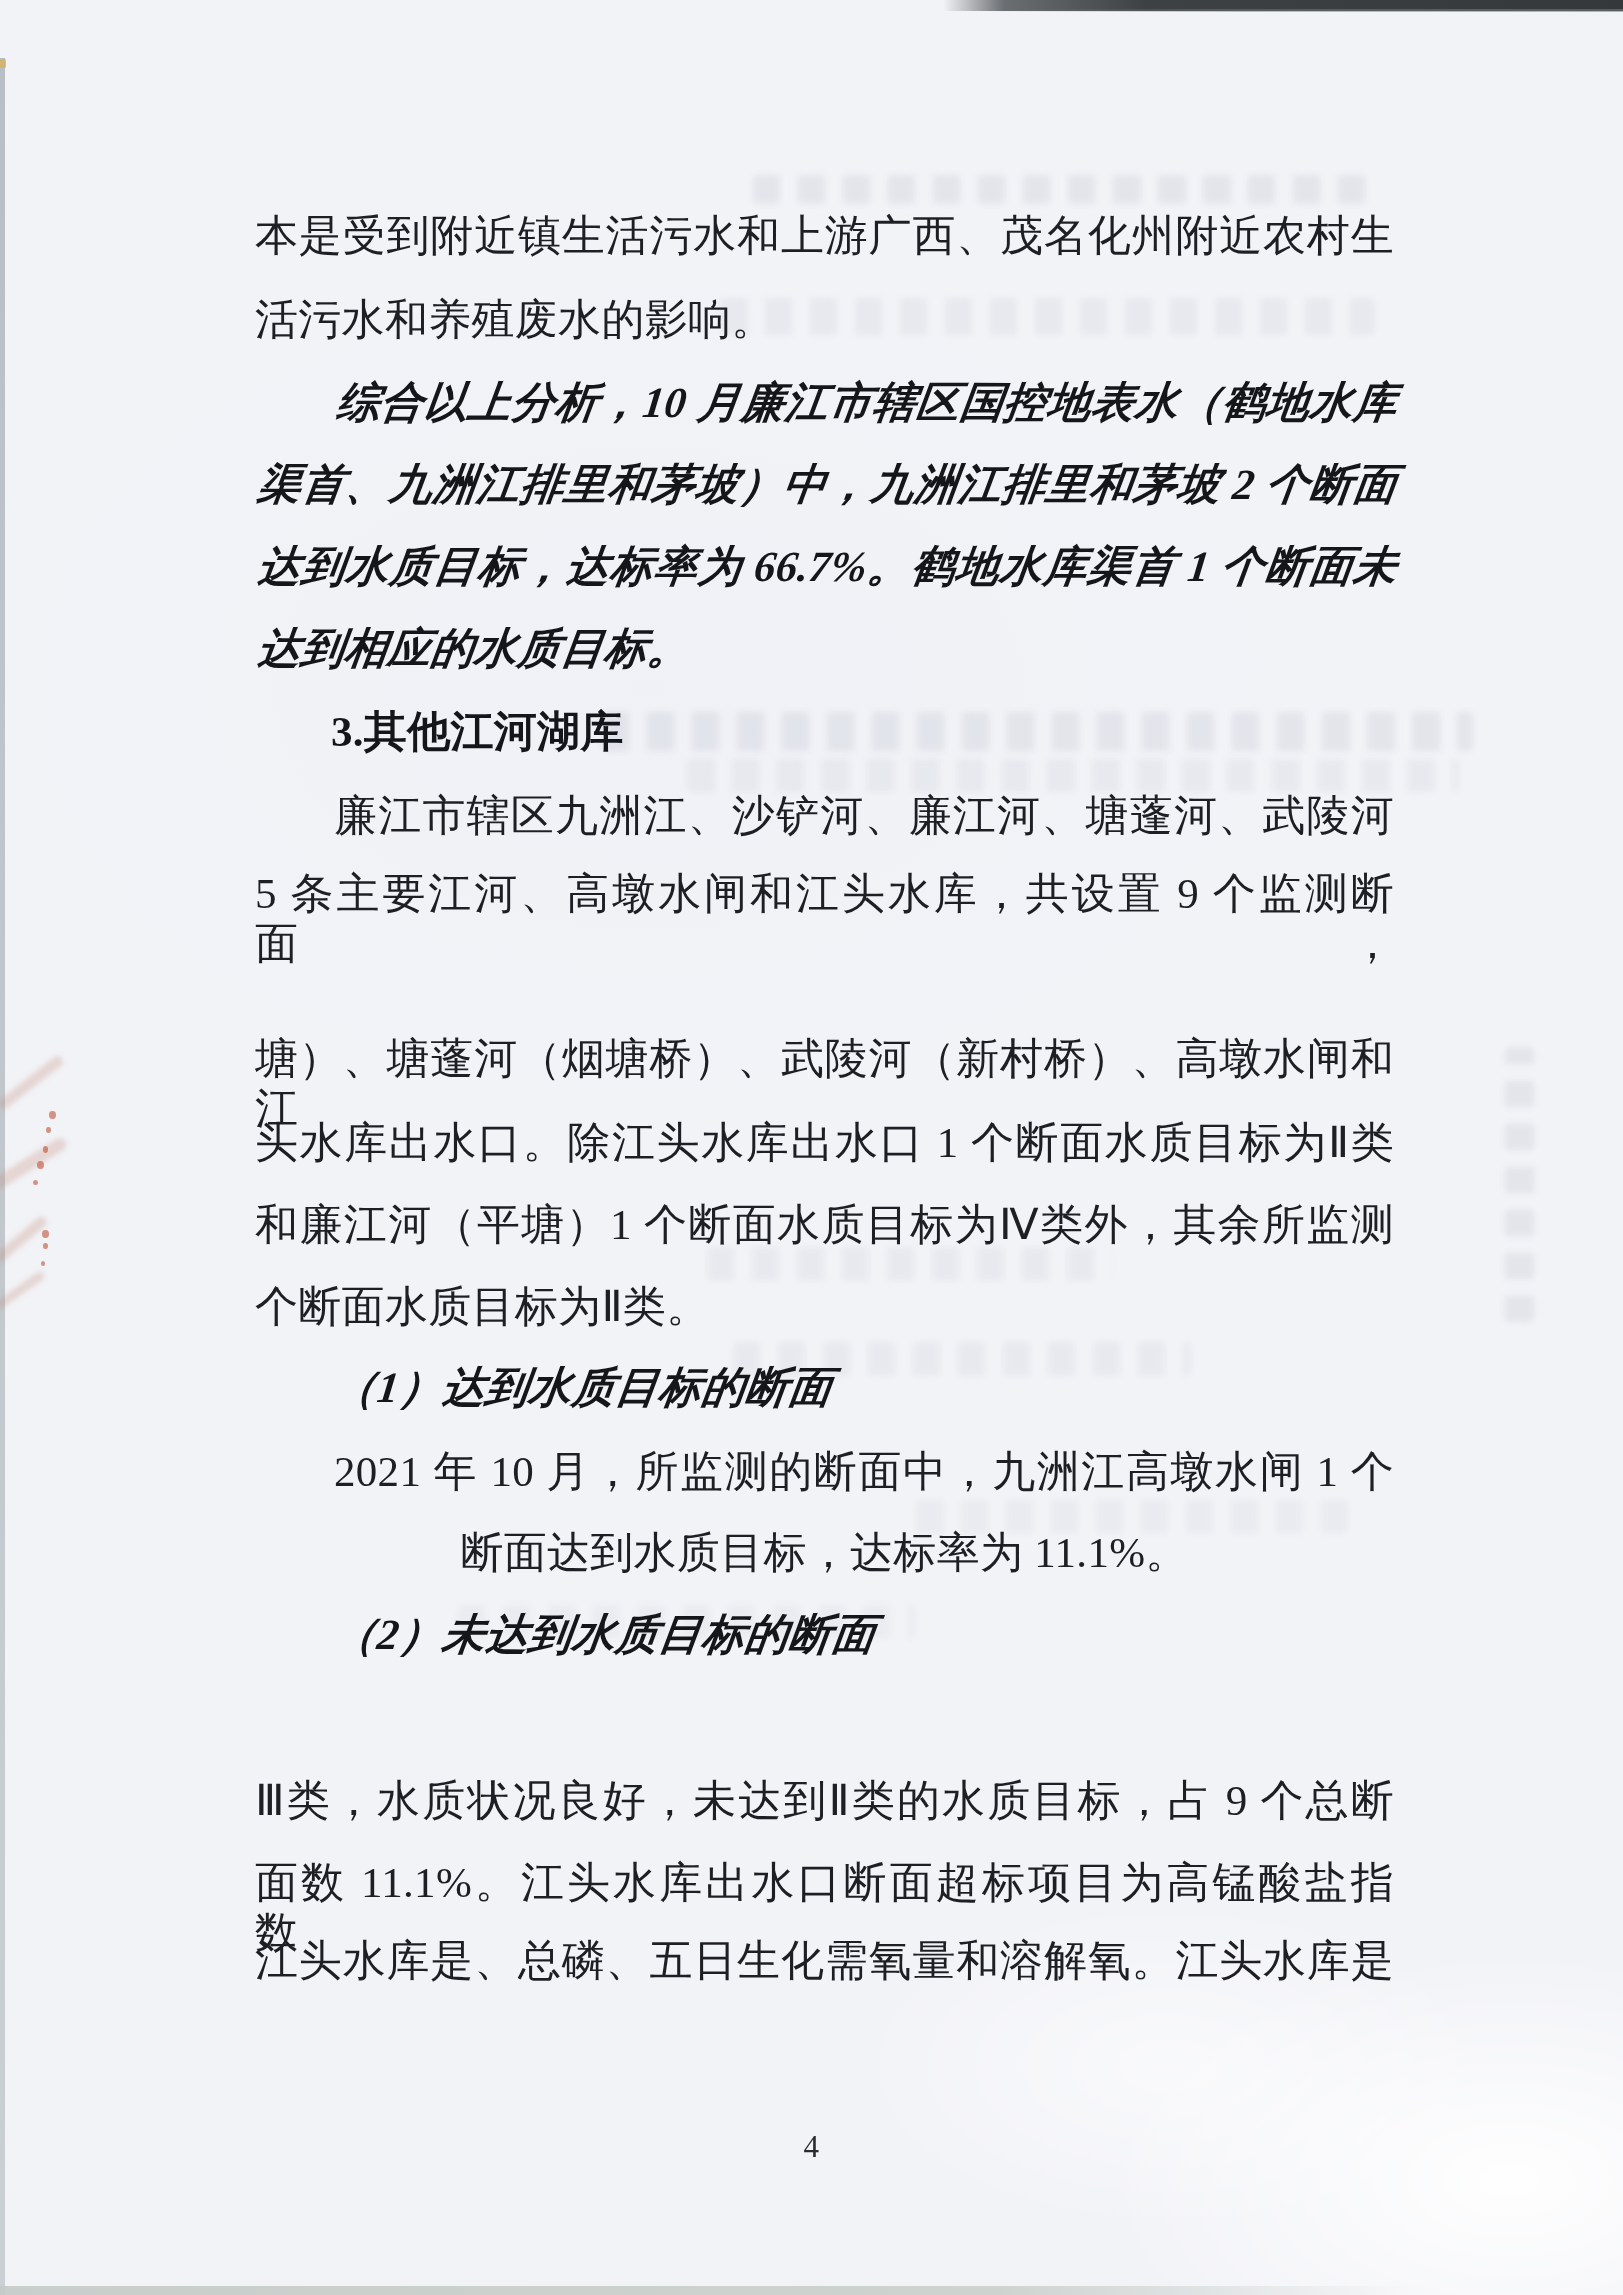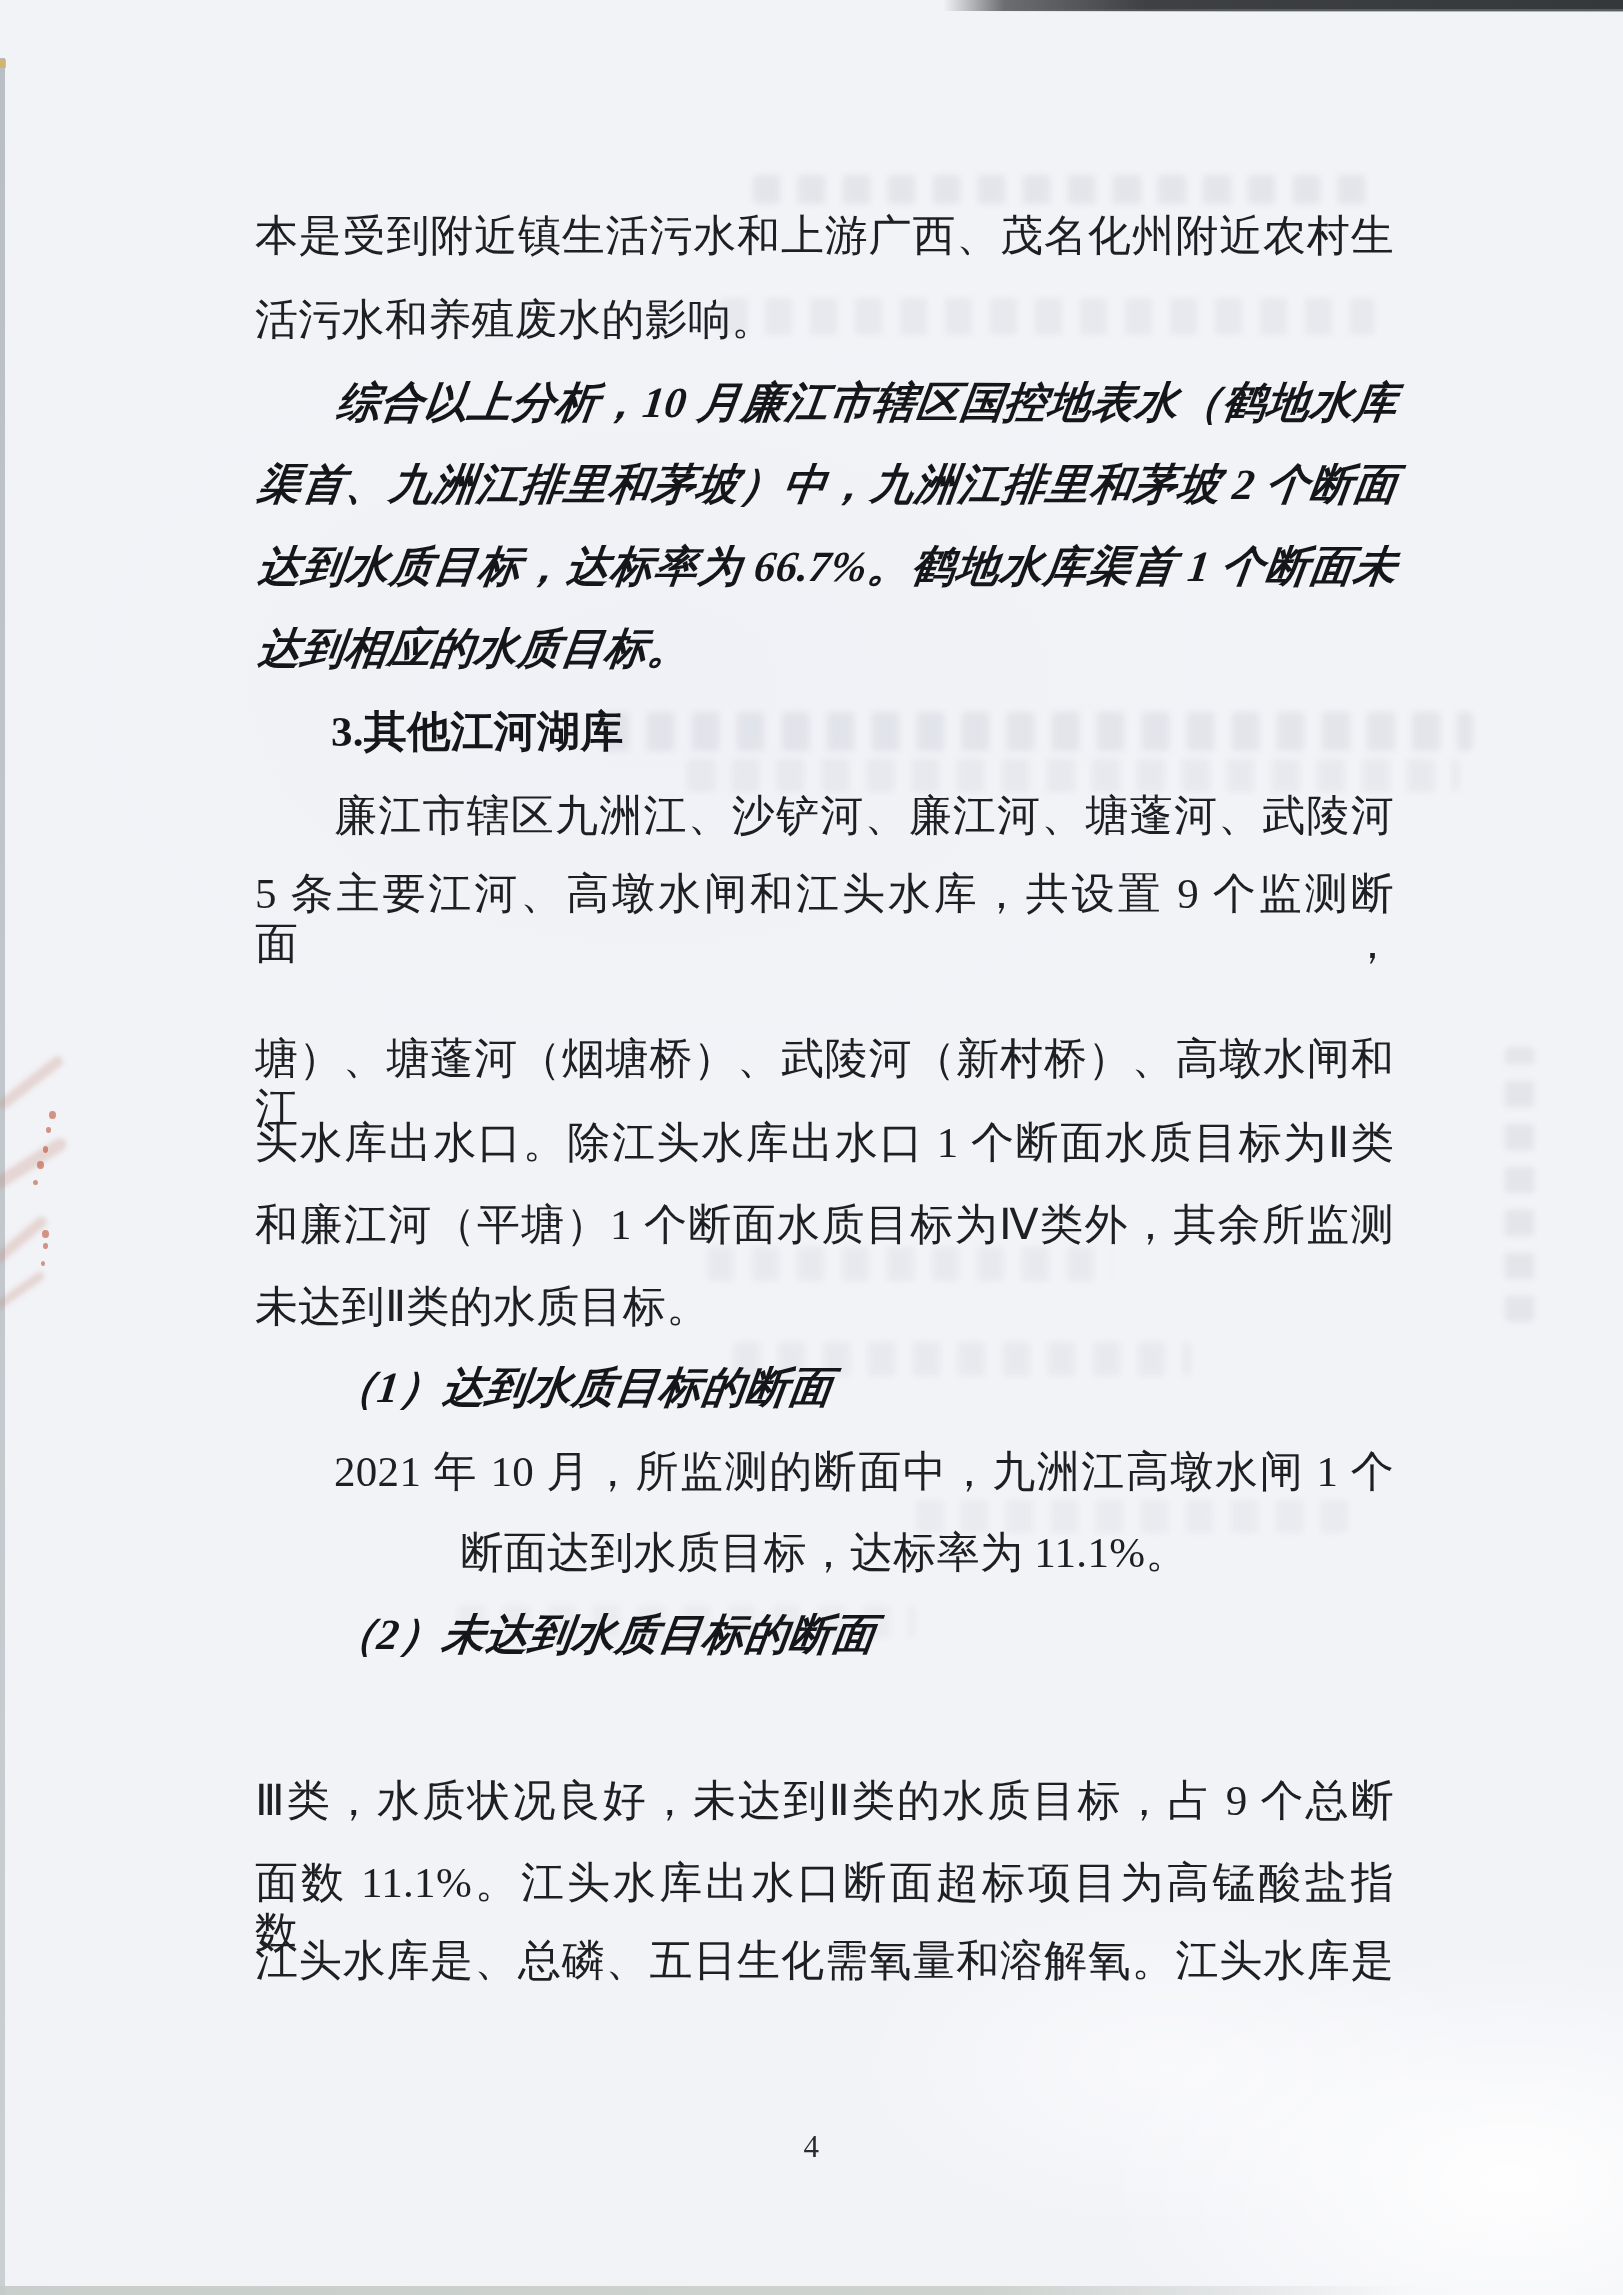--- a/index.html
+++ b/index.html
@@ -121,21 +121,21 @@
   <div class="line just indent bi" style="top:378px;">综合以上分析，10 月廉江市辖区国控地表水（鹤地水库</div>
   <div class="line just bi" style="top:460px;">渠首、九洲江排里和茅坡）中，九洲江排里和茅坡 2 个断面</div>
   <div class="line just bi" style="top:542px;">达到水质目标，达标率为 66.7%。鹤地水库渠首 1 个断面未</div>
   <div class="line bi" style="top:624px;">达到相应的水质目标。</div>
   <div class="line bold indent" style="top:707px;left:331px;">3.其他江河湖库</div>
   <div class="line just indent" style="top:791px;">廉江市辖区九洲江、沙铲河、廉江河、塘蓬河、武陵河</div>
   <div class="line just" style="top:869px;">5 条主要江河、高墩水闸和江头水库，共设置 9 个监测断面，</div>
   <div class="line just" style="top:1034px;">塘）、塘蓬河（烟塘桥）、武陵河（新村桥）、高墩水闸和江</div>
   <div class="line just" style="top:1118px;">头水库出水口。除江头水库出水口 1 个断面水质目标为Ⅱ类</div>
   <div class="line just" style="top:1200px;">和廉江河（平塘）1 个断面水质目标为Ⅳ类外，其余所监测</div>
-  <div class="line" style="top:1282px;">未达到Ⅱ类的水质目标。</div>
+  <div class="line" style="top:1282px;">个断面水质目标为Ⅱ类。</div>
   <div class="line bi indent" style="top:1363px;left:331px;">（1）达到水质目标的断面</div>
   <div class="line just indent" style="top:1447px;">2021 年 10 月，所监测的断面中，九洲江高墩水闸 1 个</div>
   <div class="line" style="top:1528px;text-align:center;">断面达到水质目标，达标率为 11.1%。</div>
   <div class="line bi indent" style="top:1610px;left:331px;">（2）未达到水质目标的断面</div>
   <div class="line just" style="top:1776px;">Ⅲ类，水质状况良好，未达到Ⅱ类的水质目标，占 9 个总断</div>
   <div class="line just" style="top:1858px;">面数 11.1%。江头水库出水口断面超标项目为高锰酸盐指数、</div>
   <div class="line just" style="top:1936px;">江头水库是、总磷、五日生化需氧量和溶解氧。江头水库是</div>
 
   <div class="pagenum">4</div>
 

